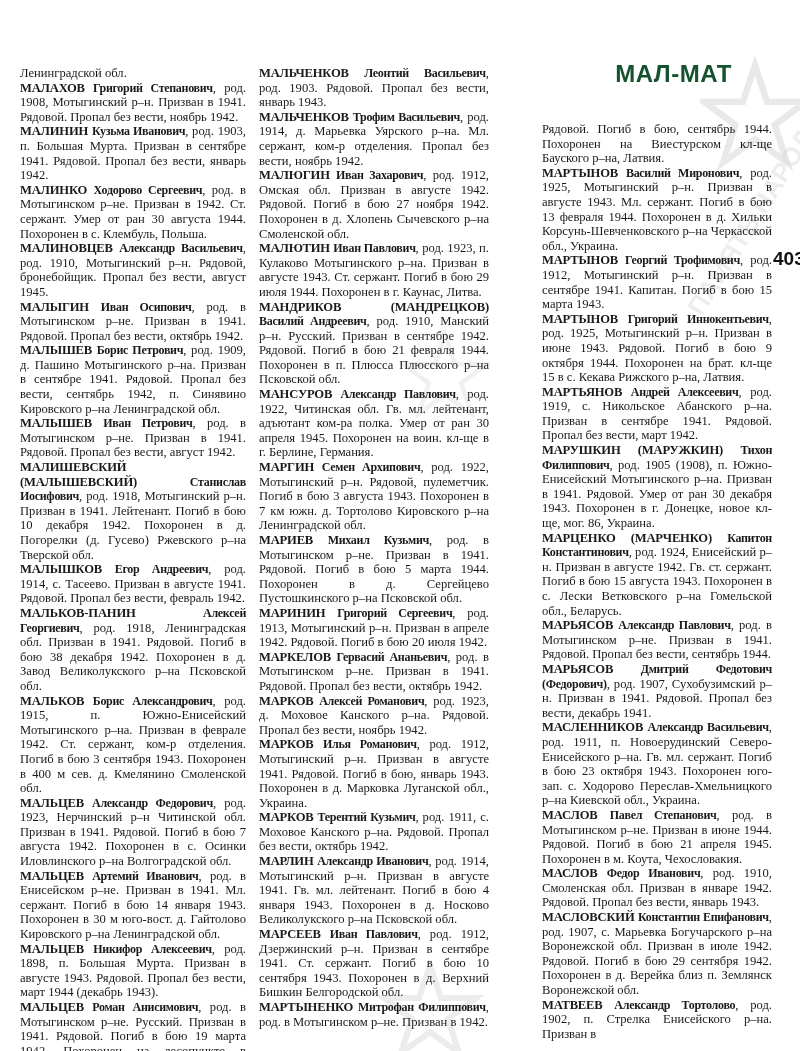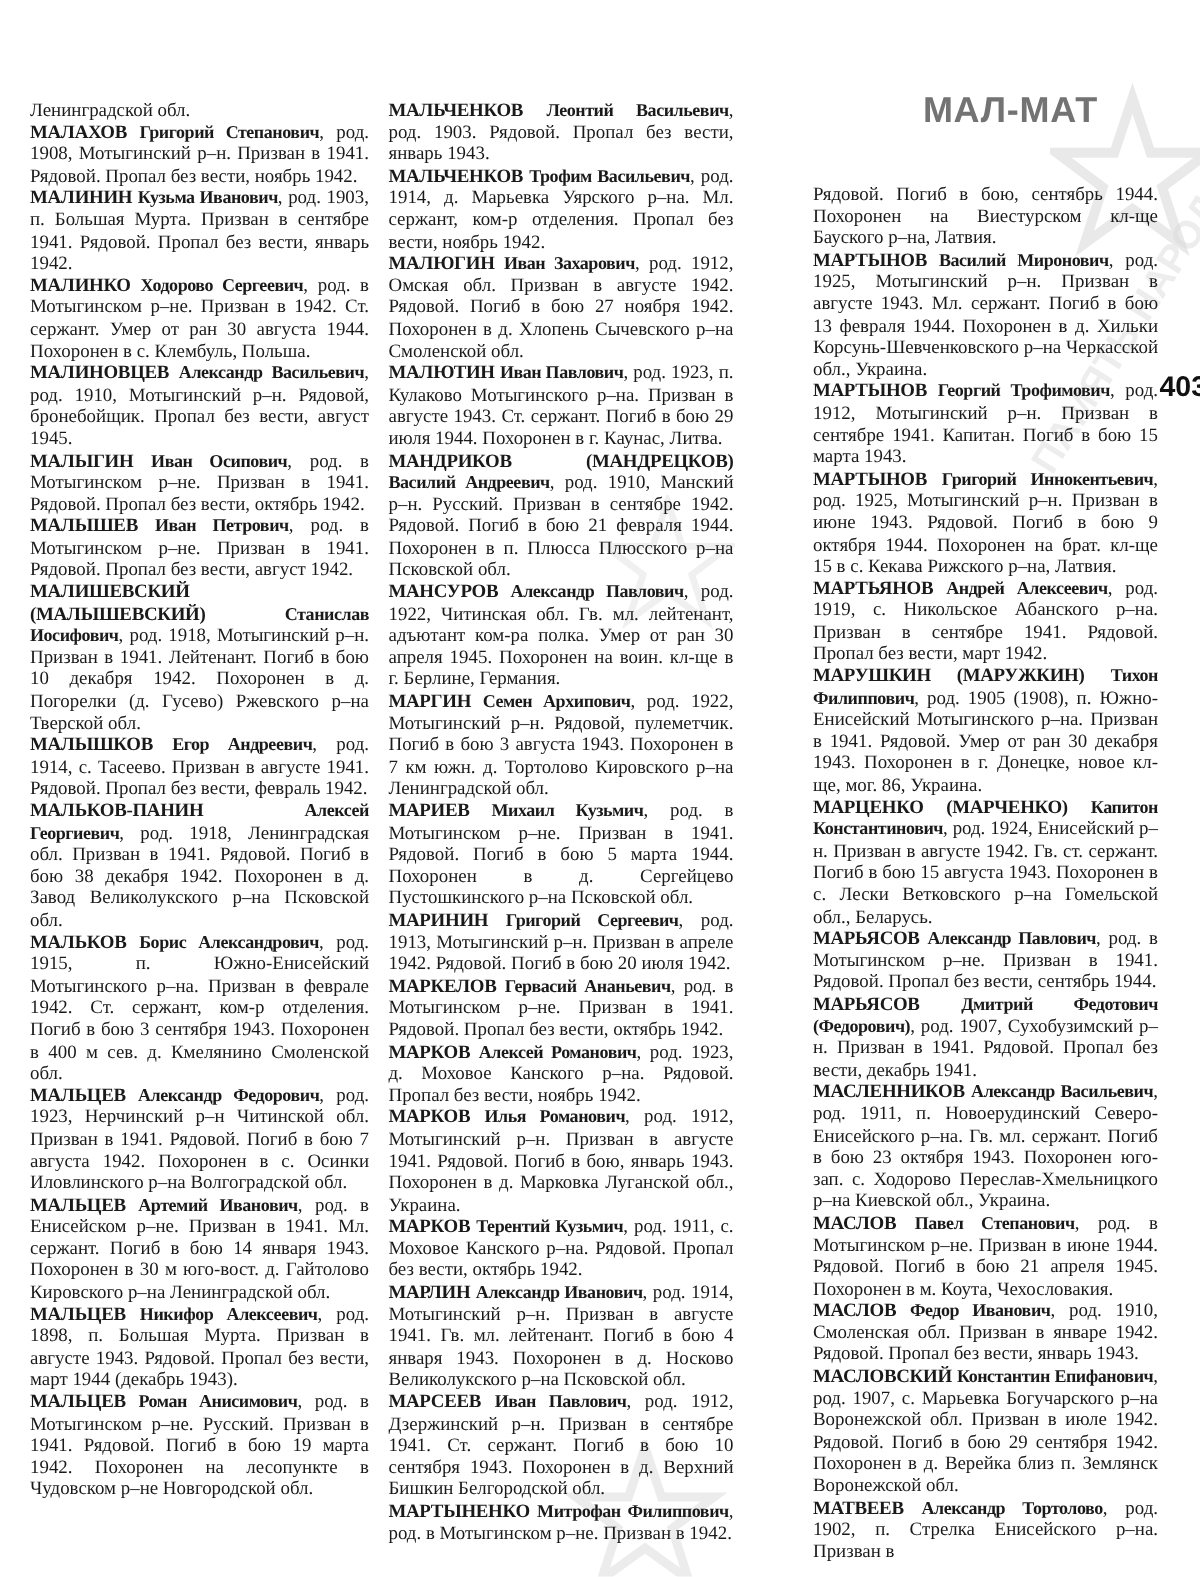--- a/index.html
+++ b/index.html
@@ -9,21 +9,21 @@
   .col { position: absolute; top: 66px; font-size: 12.6px; line-height: 14.6px;
          text-align: justify; hyphens: manual; }
   .col-left { left: 20px; width: 226px; }
   .col-mid  { left: 259px; width: 230px; }
   .col-right { left: 501px; width: 230px; top: 122px; margin-left: 41px; }
   .entry { margin: 0; padding: 0; }
   .surname { font-weight: bold; letter-spacing: -0.2px; }
   .given { font-weight: bold; font-size: 12px; letter-spacing: -0.3px; }
   .header-title { position: absolute; top: 60px; left: 612px; width: 120px; text-align: right;
                   font-family: "Liberation Sans", "DejaVu Sans", sans-serif; font-weight: bold;
-                  font-size: 24px; letter-spacing: 0.5px; color: #737373; }
+                  font-size: 24px; letter-spacing: 0.5px; color: #14532d; }
   .page-number { position: absolute; top: 248px; left: 741px;
                  font-family: "Liberation Sans", "DejaVu Sans", sans-serif; font-weight: bold;
                  font-size: 19px; color: #111; margin-left: 32px; }
   .watermark { position: absolute; pointer-events: none; color: #d8d8d8; opacity: 0.45;
                font-family: "Liberation Sans", "DejaVu Sans", sans-serif; font-weight: bold; }
   .wm-star-top { right: -10px; top: 40px; width: 110px; height: 150px; }
   .wm-text-top { right: -6px; top: 110px; font-size: 26px; line-height: 24px; transform: rotate(-58deg);
                  transform-origin: right top; }
   .wm-star-mid { left: 400px; top: 330px; width: 90px; height: 90px; }
   .wm-star-bottom { left: 370px; top: 960px; width: 120px; height: 100px; }
@@ -47,20 +47,21 @@
   <div class="header-title">МАЛ-МАТ</div>
   <div class="page-number">403</div>
 
   <div class="col col-left">
       <p class="entry"><span>Ленинградской обл.</span></p>
       <p class="entry"><span class="surname">МАЛАХОВ</span> <span class="given">Григорий Степанович</span><span>, род. 1908, Мотыгинский р–н. Призван в 1941. Рядовой. Пропал без вести, ноябрь 1942.</span></p>
       <p class="entry"><span class="surname">МАЛИНИН</span> <span class="given">Кузьма Иванович</span><span>, род. 1903, п. Большая Мурта. Призван в сентябре 1941. Рядовой. Пропал без вести, январь 1942.</span></p>
       <p class="entry"><span class="surname">МАЛИНКО</span> <span class="given">Ходорово Сергеевич</span><span>, род. в Мотыгинском р–не. Призван в 1942. Ст. сержант. Умер от ран 30 августа 1944. Похоронен в с. Клембуль, Польша.</span></p>
       <p class="entry"><span class="surname">МАЛИНОВЦЕВ</span> <span class="given">Александр Васильевич</span><span>, род. 1910, Мотыгинский р–н. Рядовой, бронебойщик. Пропал без вести, август 1945.</span></p>
       <p class="entry"><span class="surname">МАЛЫГИН</span> <span class="given">Иван Осипович</span><span>, род. в Мотыгинском р–не. Призван в 1941. Рядовой. Пропал без вести, октябрь 1942.</span></p>
+      <p class="entry"><span class="surname">МАЛЫШЕВ</span> <span class="given">Борис Петрович</span><span>, род. 1909, д. Пашино Мотыгинского р–на. Призван в сентябре 1941. Рядовой. Пропал без вести, сентябрь 1942, п. Синявино Кировского р–на Ленинградской обл.</span></p>
       <p class="entry"><span class="surname">МАЛЫШЕВ</span> <span class="given">Иван Петрович</span><span>, род. в Мотыгинском р–не. Призван в 1941. Рядовой. Пропал без вести, август 1942.</span></p>
       <p class="entry"><span class="surname">МАЛИШЕВСКИЙ (МАЛЫШЕВСКИЙ)</span> <span class="given">Станислав Иосифович</span><span>, род. 1918, Мотыгинский р–н. Призван в 1941. Лейтенант. Погиб в бою 10 декабря 1942. Похоронен в д. Погорелки (д. Гусево) Ржевского р–на Тверской обл.</span></p>
       <p class="entry"><span class="surname">МАЛЫШКОВ</span> <span class="given">Егор Андреевич</span><span>, род. 1914, с. Тасеево. Призван в августе 1941. Рядовой. Пропал без вести, февраль 1942.</span></p>
       <p class="entry"><span class="surname">МАЛЬКОВ-ПАНИН</span> <span class="given">Алексей Георгиевич</span><span>, род. 1918, Ленинградская обл. Призван в 1941. Рядовой. Погиб в бою 38 декабря 1942. Похоронен в д. Завод Великолукского р–на Псковской обл.</span></p>
       <p class="entry"><span class="surname">МАЛЬКОВ</span> <span class="given">Борис Александрович</span><span>, род. 1915, п. Южно-Енисейский Мотыгинского р–на. Призван в феврале 1942. Ст. сержант, ком-р отделения. Погиб в бою 3 сентября 1943. Похоронен в 400 м сев. д. Кмелянино Смоленской обл.</span></p>
       <p class="entry"><span class="surname">МАЛЬЦЕВ</span> <span class="given">Александр Федорович</span><span>, род. 1923, Нерчинский р–н Читинской обл. Призван в 1941. Рядовой. Погиб в бою 7 августа 1942. Похоронен в с. Осинки Иловлинского р–на Волгоградской обл.</span></p>
       <p class="entry"><span class="surname">МАЛЬЦЕВ</span> <span class="given">Артемий Иванович</span><span>, род. в Енисейском р–не. Призван в 1941. Мл. сержант. Погиб в бою 14 января 1943. Похоронен в 30 м юго-вост. д. Гайтолово Кировского р–на Ленинградской обл.</span></p>
       <p class="entry"><span class="surname">МАЛЬЦЕВ</span> <span class="given">Никифор Алексеевич</span><span>, род. 1898, п. Большая Мурта. Призван в августе 1943. Рядовой. Пропал без вести, март 1944 (декабрь 1943).</span></p>
       <p class="entry"><span class="surname">МАЛЬЦЕВ</span> <span class="given">Роман Анисимович</span><span>, род. в Мотыгинском р–не. Русский. Призван в 1941. Рядовой. Погиб в бою 19 марта 1942. Похоронен на лесопункте в Чудовском р–не Новгородской обл.</span></p>
     </div>

